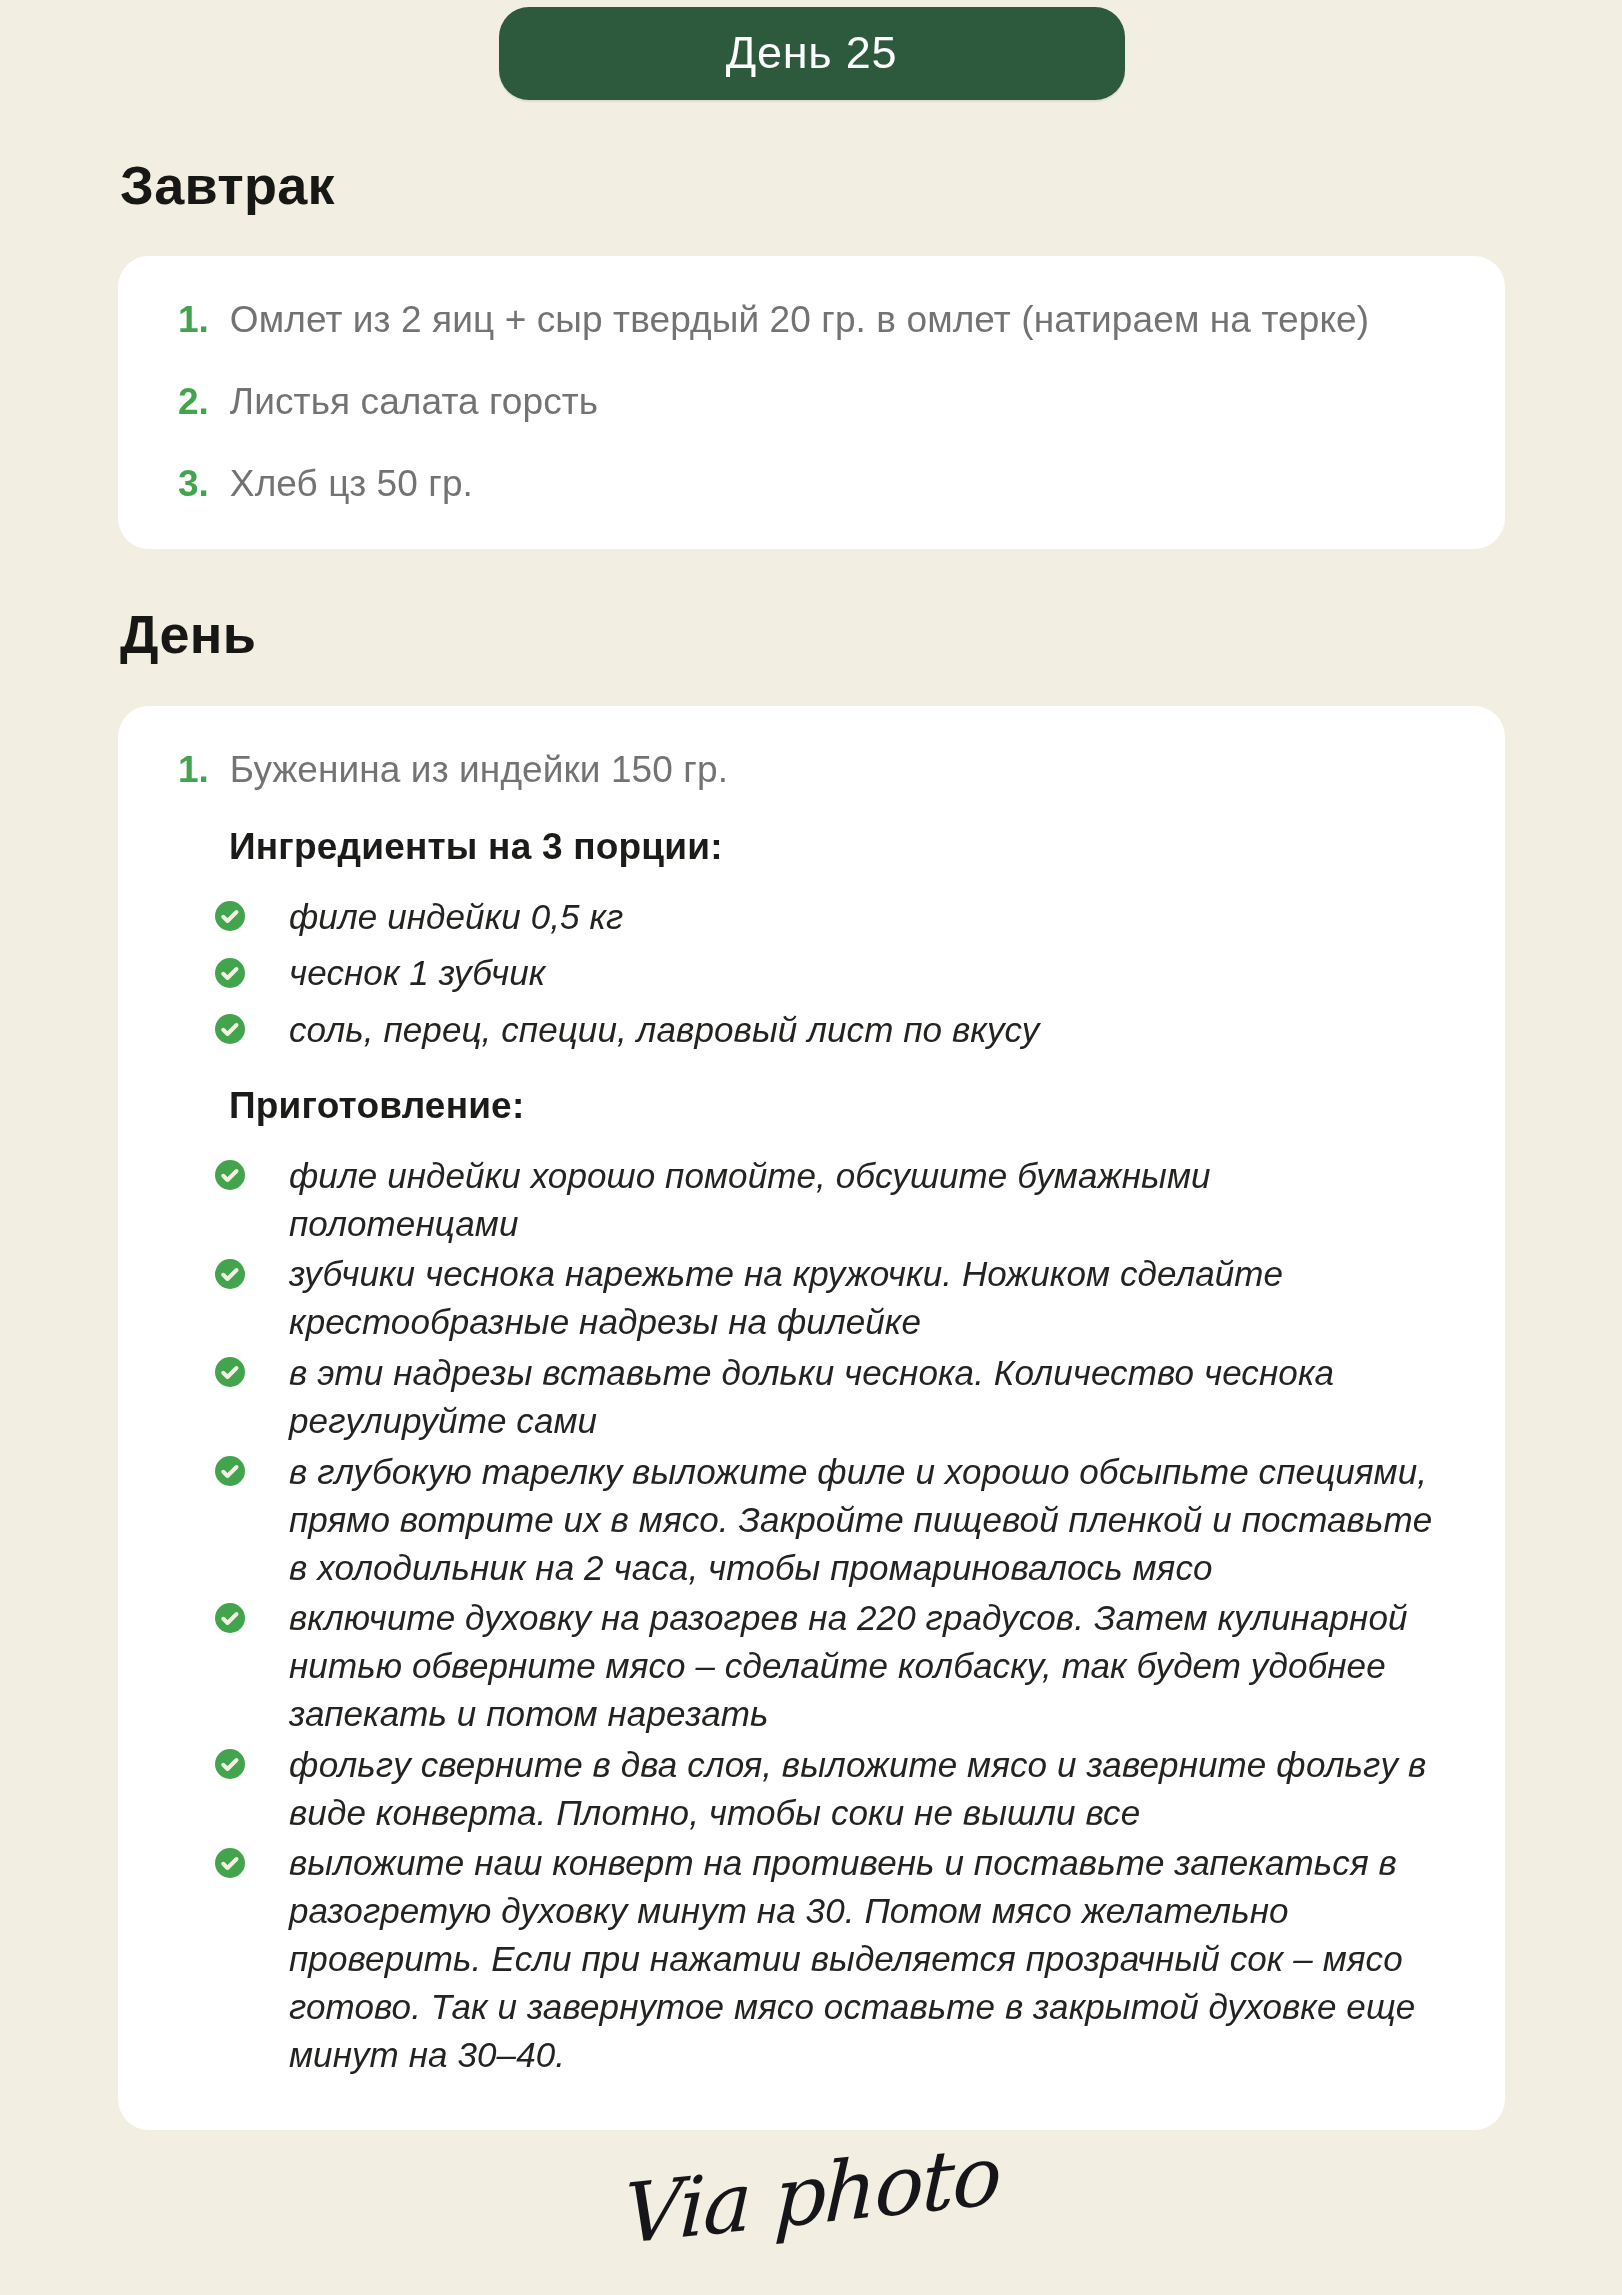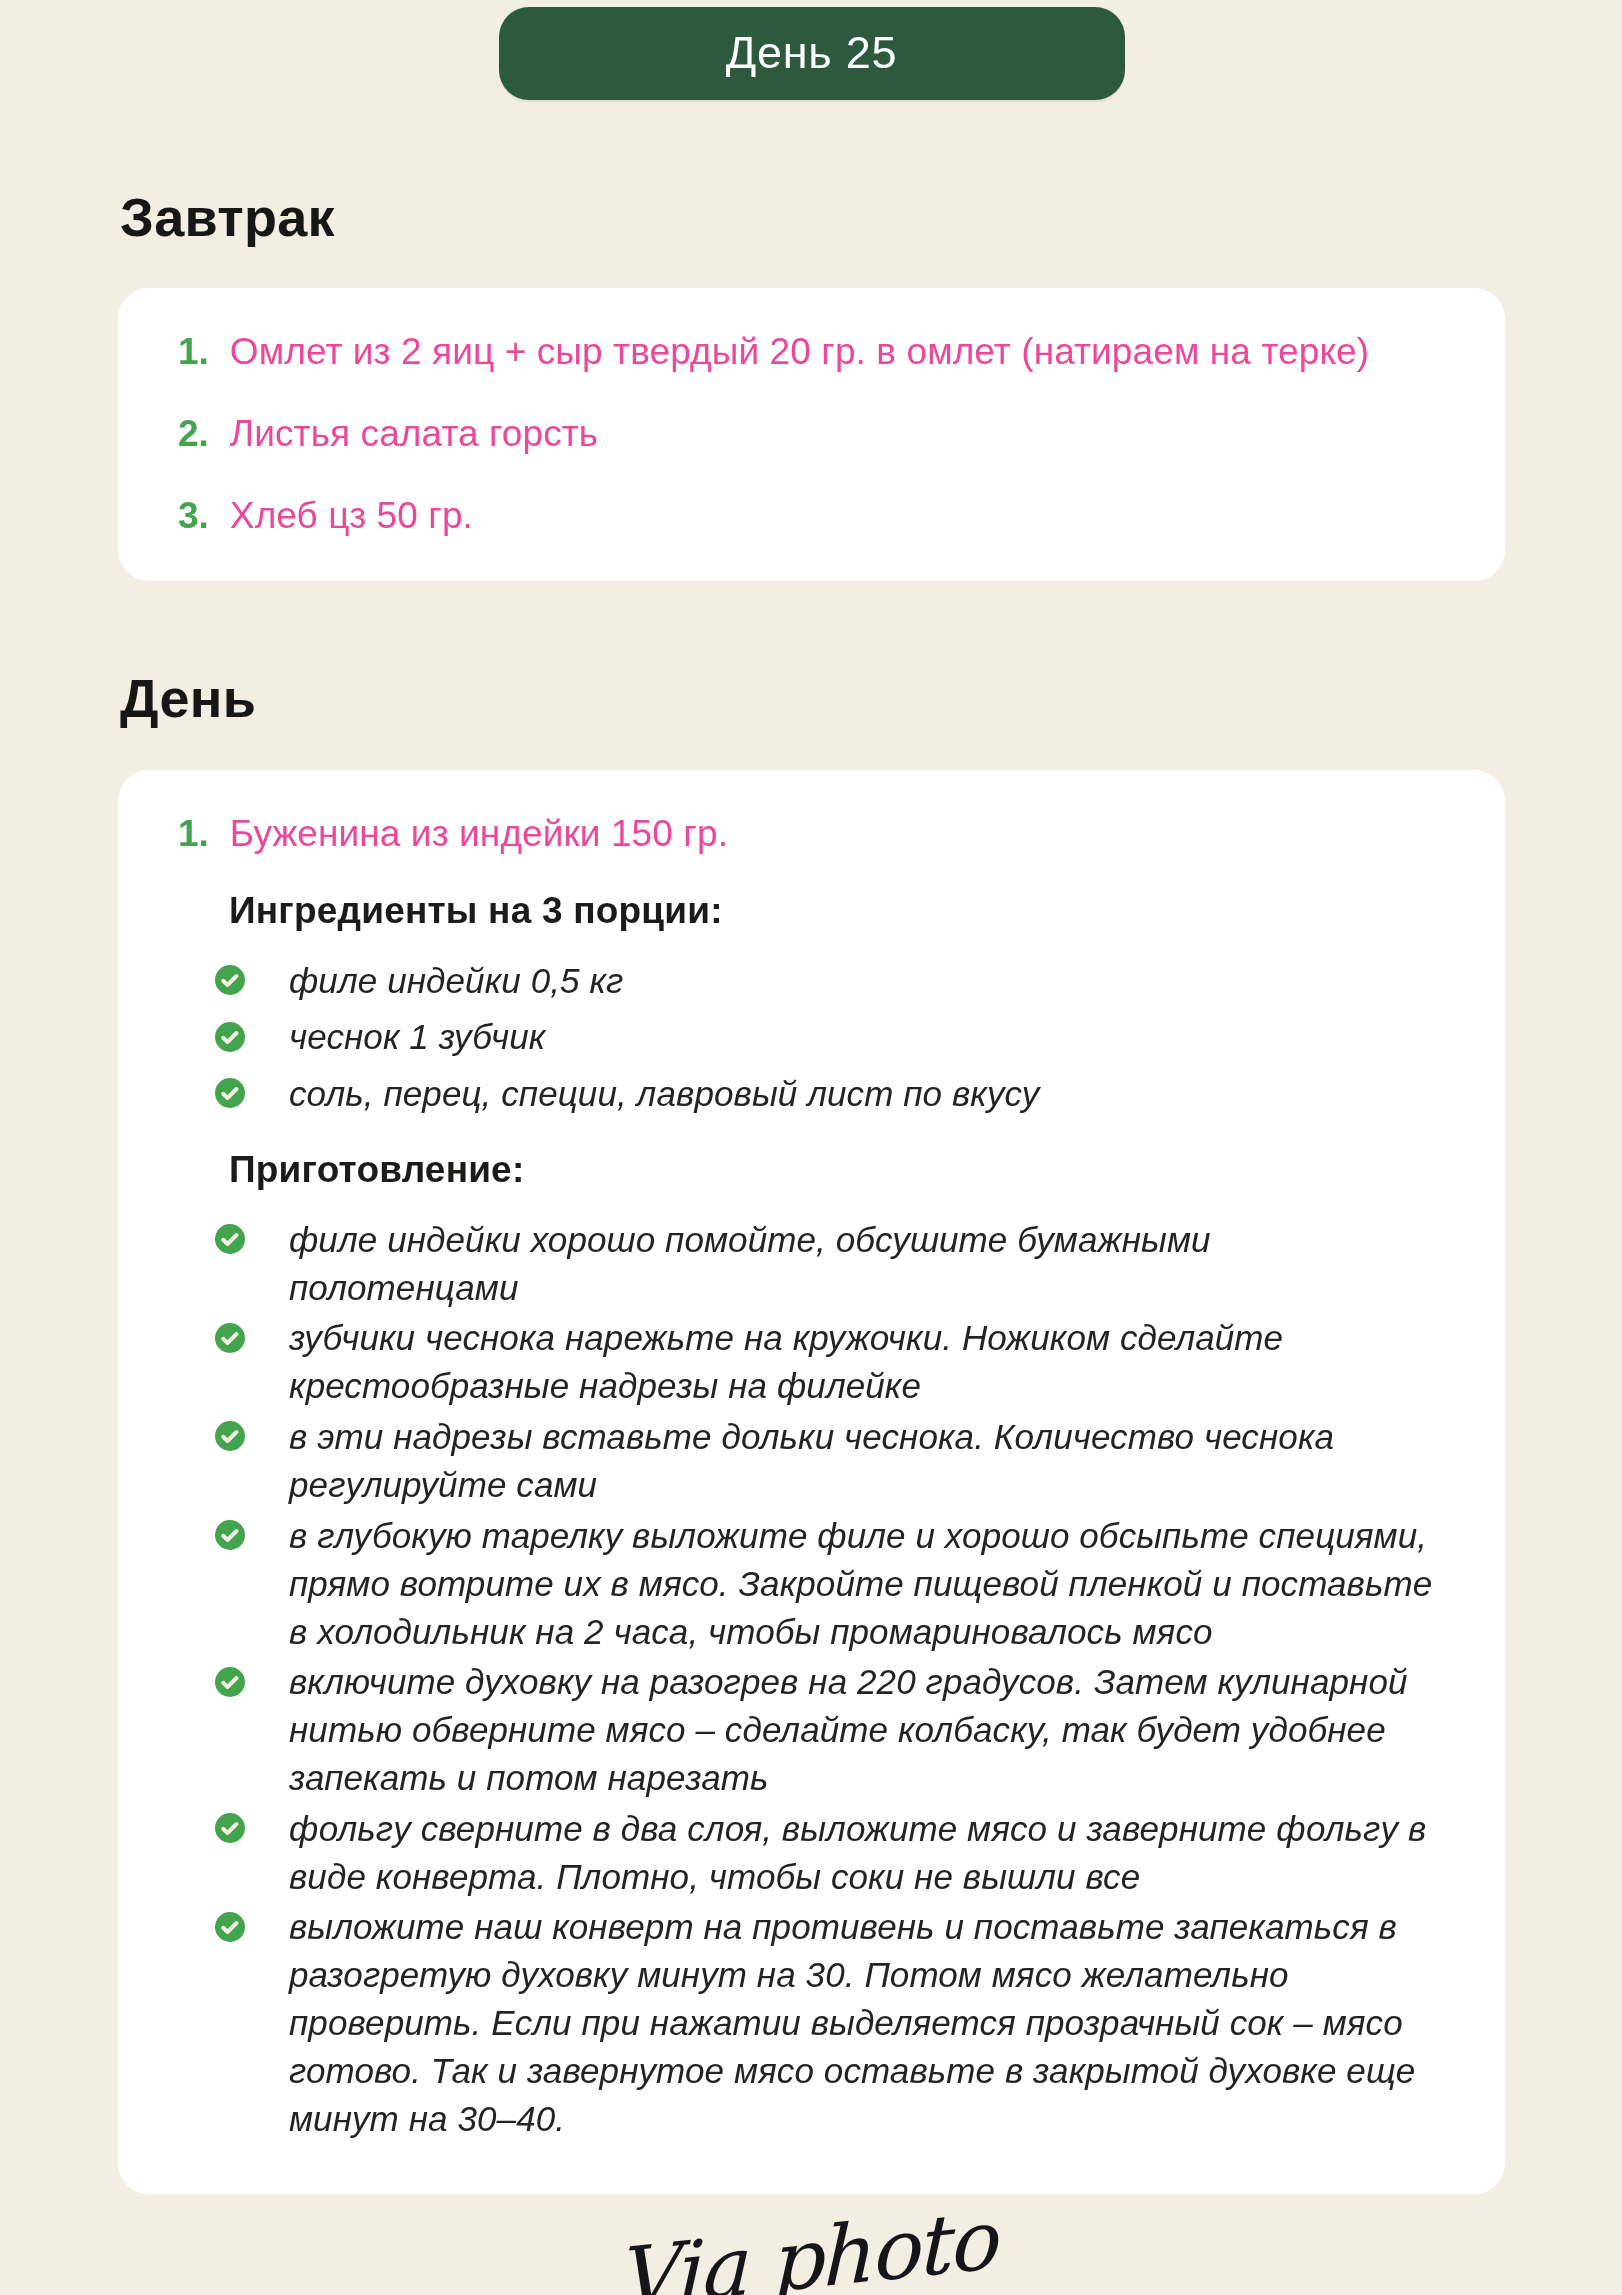--- a/index.html
+++ b/index.html
@@ -36,21 +36,21 @@
     box-shadow:0 2px 1.3px rgba(0,0,0,0.08);
   }
   .pill-text{
     color:var(--title-on-pill);
     font-size:45px;
     font-weight:500;
     letter-spacing:0.7px;
   }
   
   .section-heading{
-    margin:88px 0 0 120px;
+    margin:56px 0 0 120px;
     font-size:54px;
     line-height:1.1;
     font-weight:700;
     letter-spacing:0.3px;
     color:#171715;
   }
   
   .card{
     margin:41px 118px 0 118px;
     background:var(--card);
@@ -72,21 +72,21 @@
   .num{
     color:var(--accent);
     font-weight:700;
     font-size:37px;
     min-width:30px;
     flex:0 0 auto;
   }
   .item-text{
     font-size:37px;
     line-height:1.22;
-    color:#ec4899;
+    color:#737373;
     letter-spacing:0.1px;
   }
   
   .block-heading{
     margin:31px 0 25px 51px;
     font-size:37px;
     font-weight:700;
     color:#1b1b19;
     letter-spacing:0.2px;
   }

